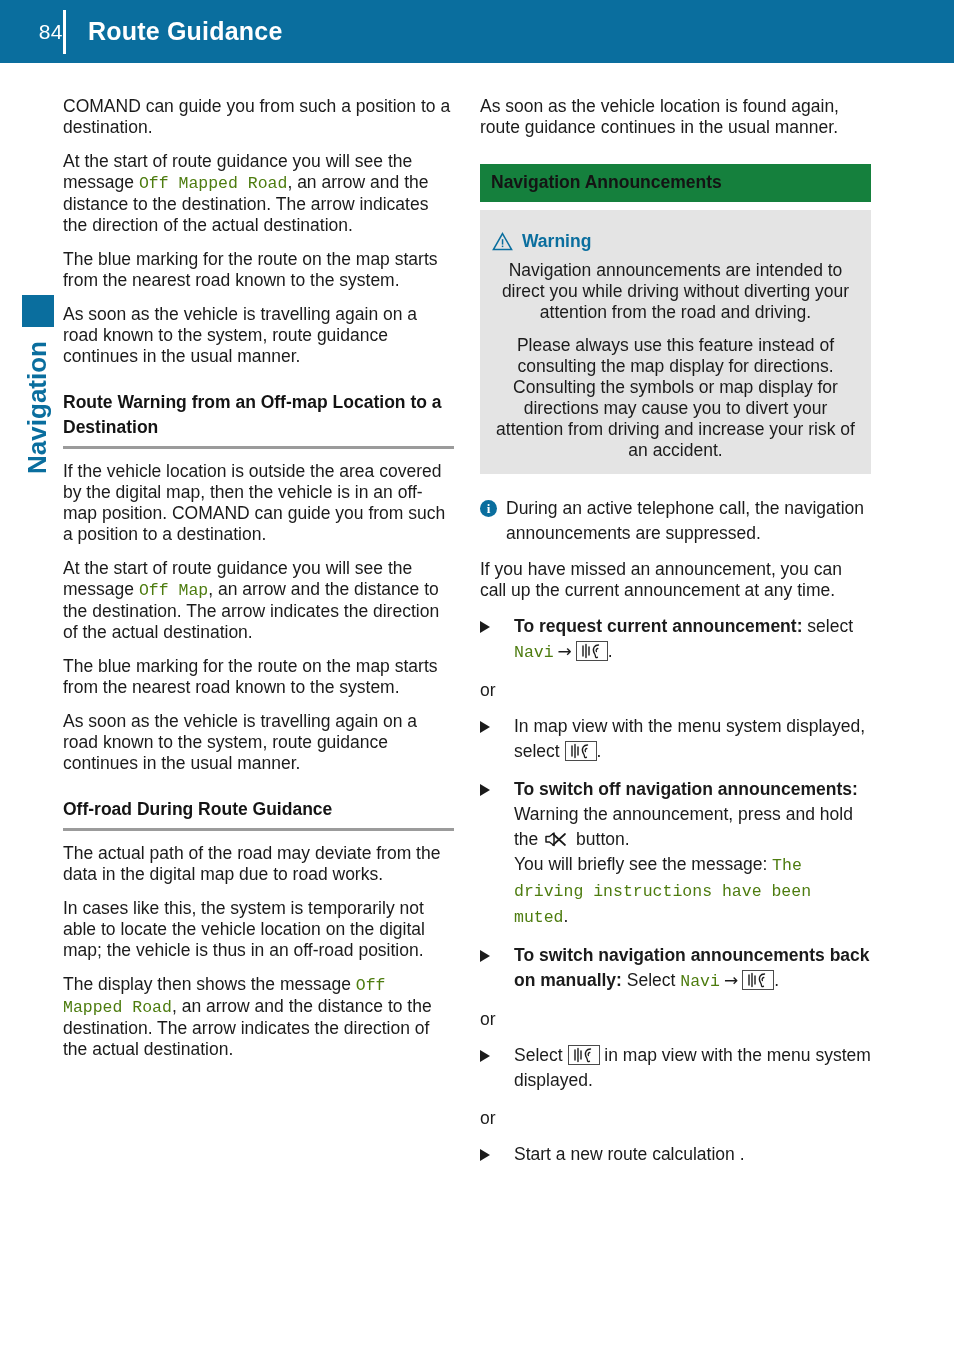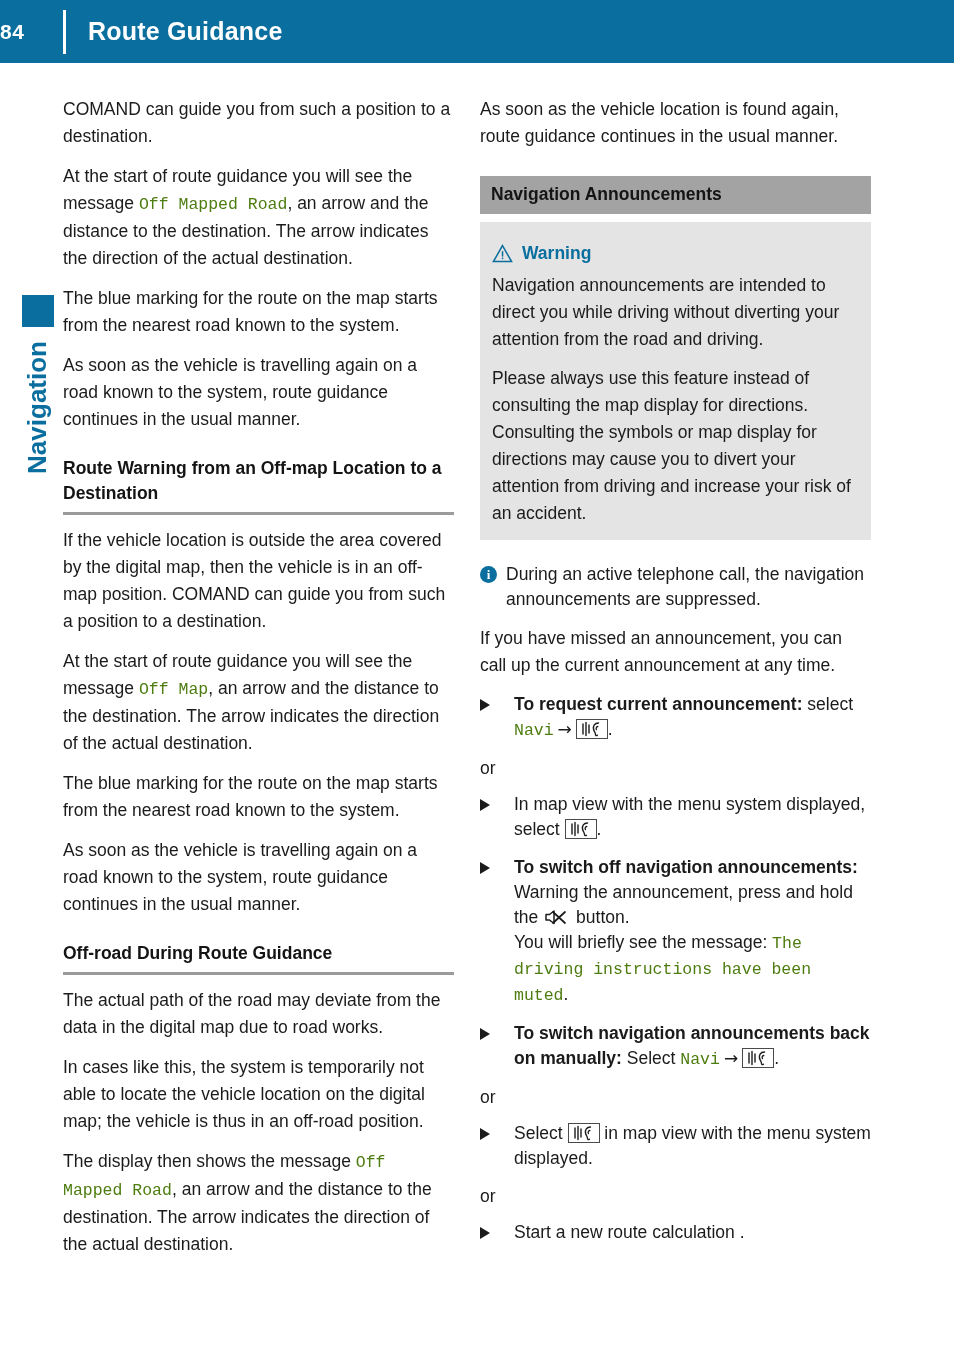--- a/index.html
+++ b/index.html
@@ -19,24 +19,24 @@
     position: absolute;
     top: 0; left: 0;
     width: 954px;
     height: 63px;
     background: #0a6e9e;
     display: flex;
     align-items: center;
   }
   .page-number {
     width: 63px;
-    text-align: left;
+    text-align: right;
     color: #ffffff;
     font-size: 21px;
-    font-weight: bold;
+    font-weight: normal;
     letter-spacing: .5px;
   }
   .header-divider {
     width: 3px;
     height: 44px;
     background: #ffffff;
     margin-right: 22px;
   }
   .header-title {
     color: #ffffff;
@@ -79,21 +79,21 @@
     position: absolute;
     top: 0;
     width: 391px;
   }
   .col-left  { left: 63px; }
   .col-right { left: 480px; }
 
   p.body {
     margin: 0 0 13px 0;
     font-size: 17.5px;
-    line-height: 27px;
+    line-height: 21px;
     color: #1b1b1b;
   }
   .mono {
     font-family: "Liberation Mono", "DejaVu Sans Mono", monospace;
     font-size: 16.5px;
     color: #4d7c0f;
     letter-spacing: 0px;
     margin-top: 30px;
   }
 
@@ -105,21 +105,21 @@
     color: #141414;
   }
   .rule {
     height: 3px;
     background: #9b9b9b;
     margin: 6px 0 12px 0;
   }
 
   
   .section-bar {
-    background: #a3a3a3;
+    background: #15803d;
     padding: 8px 11px 9px 11px;
     margin: 26px 0 8px 0;
     font-size: 17.5px;
     font-weight: bold;
     color: #141414;
   }
 
   
   .warning-box {
     background: #e4e4e4;
@@ -131,21 +131,21 @@
     align-items: center;
     gap: 9px;
     margin-bottom: 8px;
   }
   .warn-icon { flex: 0 0 auto; display:block; }
   .warning-title {
     color: #0a6e9e;
     font-size: 17.5px;
     font-weight: bold;
   }
-  .warning-box p.body { margin-bottom: 12px; }
+  .warning-box p.body { margin-bottom: 12px; text-align: center; }
   .warning-box p.body:last-child { margin-bottom: 0; }
 
   
   .info-note {
     display: flex;
     gap: 9px;
     margin: 0 0 13px 0;
   }
   .info-icon {
     flex: 0 0 auto;

